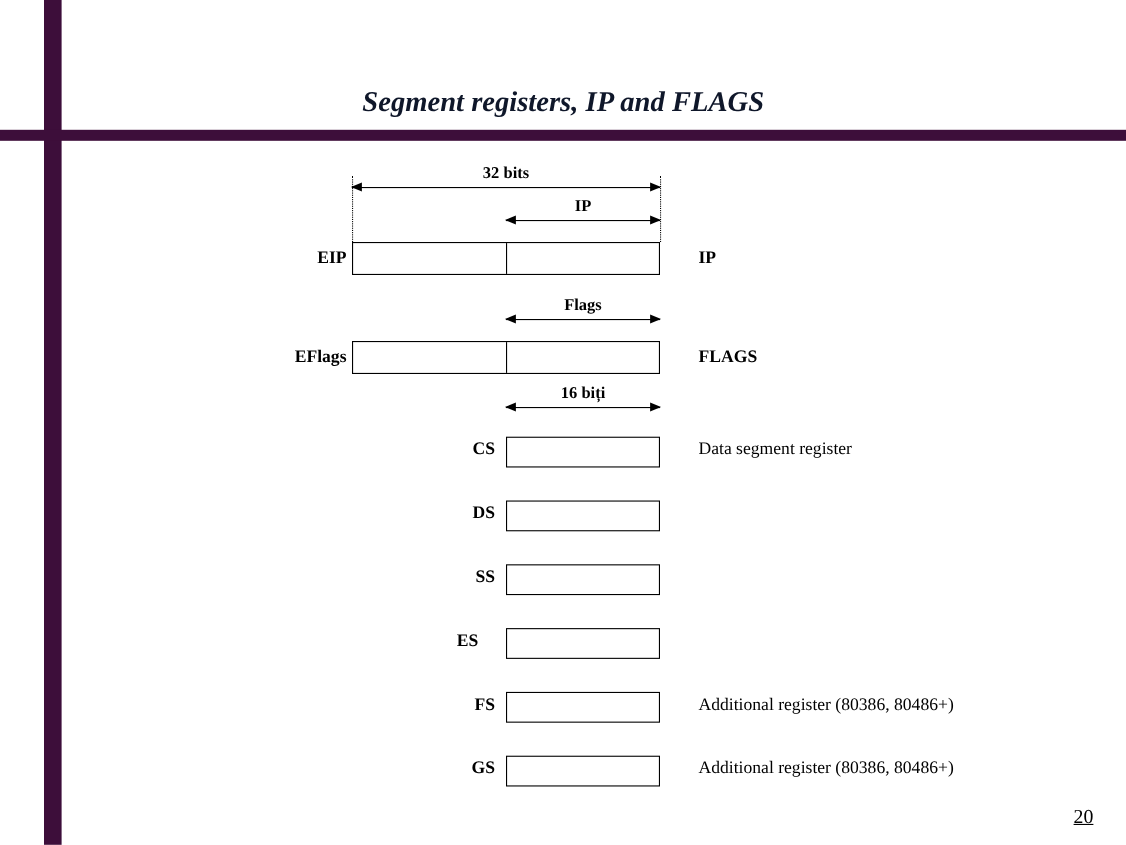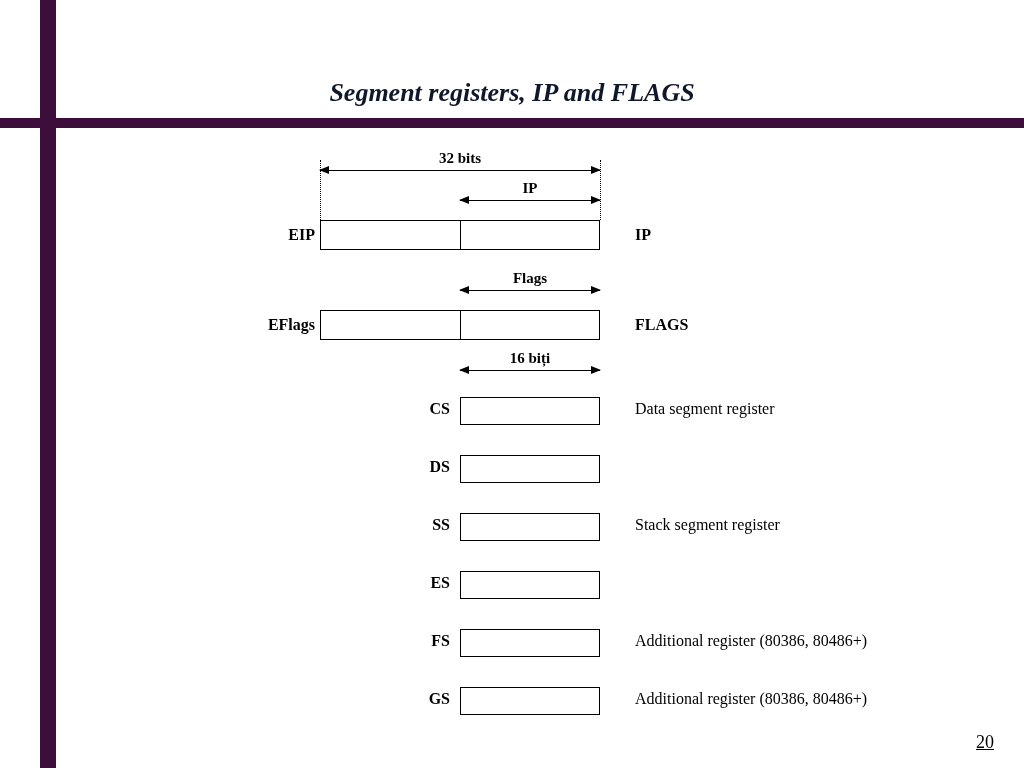--- a/index.html
+++ b/index.html
@@ -98,21 +98,21 @@
     font-family: Liberation Serif, serif;
     font-size: 16px;
     font-weight: bold;
     color: #000;
   }
   .lbl-eip    { top: 226px; left: 260px; width: 55px; }
   .lbl-eflags { top: 316px; left: 260px; width: 55px; }
   .lbl-cs { top: 400px; left: 400px; width: 50px; text-align: right; }
   .lbl-ds { top: 458px; left: 400px; width: 50px; }
   .lbl-ss { top: 516px; left: 400px; width: 50px; }
-  .lbl-es { top: 574px; left: 400px; width: 50px; }
+  .lbl-es { top: 574px; left: 400px; width: 50px; text-align: center; }
   .lbl-fs { top: 632px; left: 400px; width: 50px; }
   .lbl-gs { top: 690px; left: 400px; width: 50px; }
 
   
   .lbl-right {
     position: absolute;
     text-align: left;
     font-family: 'Times New Roman', serif;
     font-size: 16px;
     color: #000;
@@ -223,21 +223,20 @@
 
   <div class="reg16 cs"></div>
   <div class="lbl-left lbl-cs">CS</div>
   <div class="lbl-right d-cs">Data segment register</div>
 
   <div class="reg16 ds"></div>
   <div class="lbl-left lbl-ds">DS</div>
 
   <div class="reg16 ss"></div>
   <div class="lbl-left lbl-ss">SS</div>
-  <div class="lbl-right d-ss">Stack segment register</div>
 
   <div class="reg16 es"></div>
   <div class="lbl-left lbl-es">ES</div>
 
   <div class="reg16 fs"></div>
   <div class="lbl-left lbl-fs">FS</div>
   <div class="lbl-right d-fs">Additional register (80386, 80486+)</div>
 
   <div class="reg16 gs"></div>
   <div class="lbl-left lbl-gs">GS</div>

